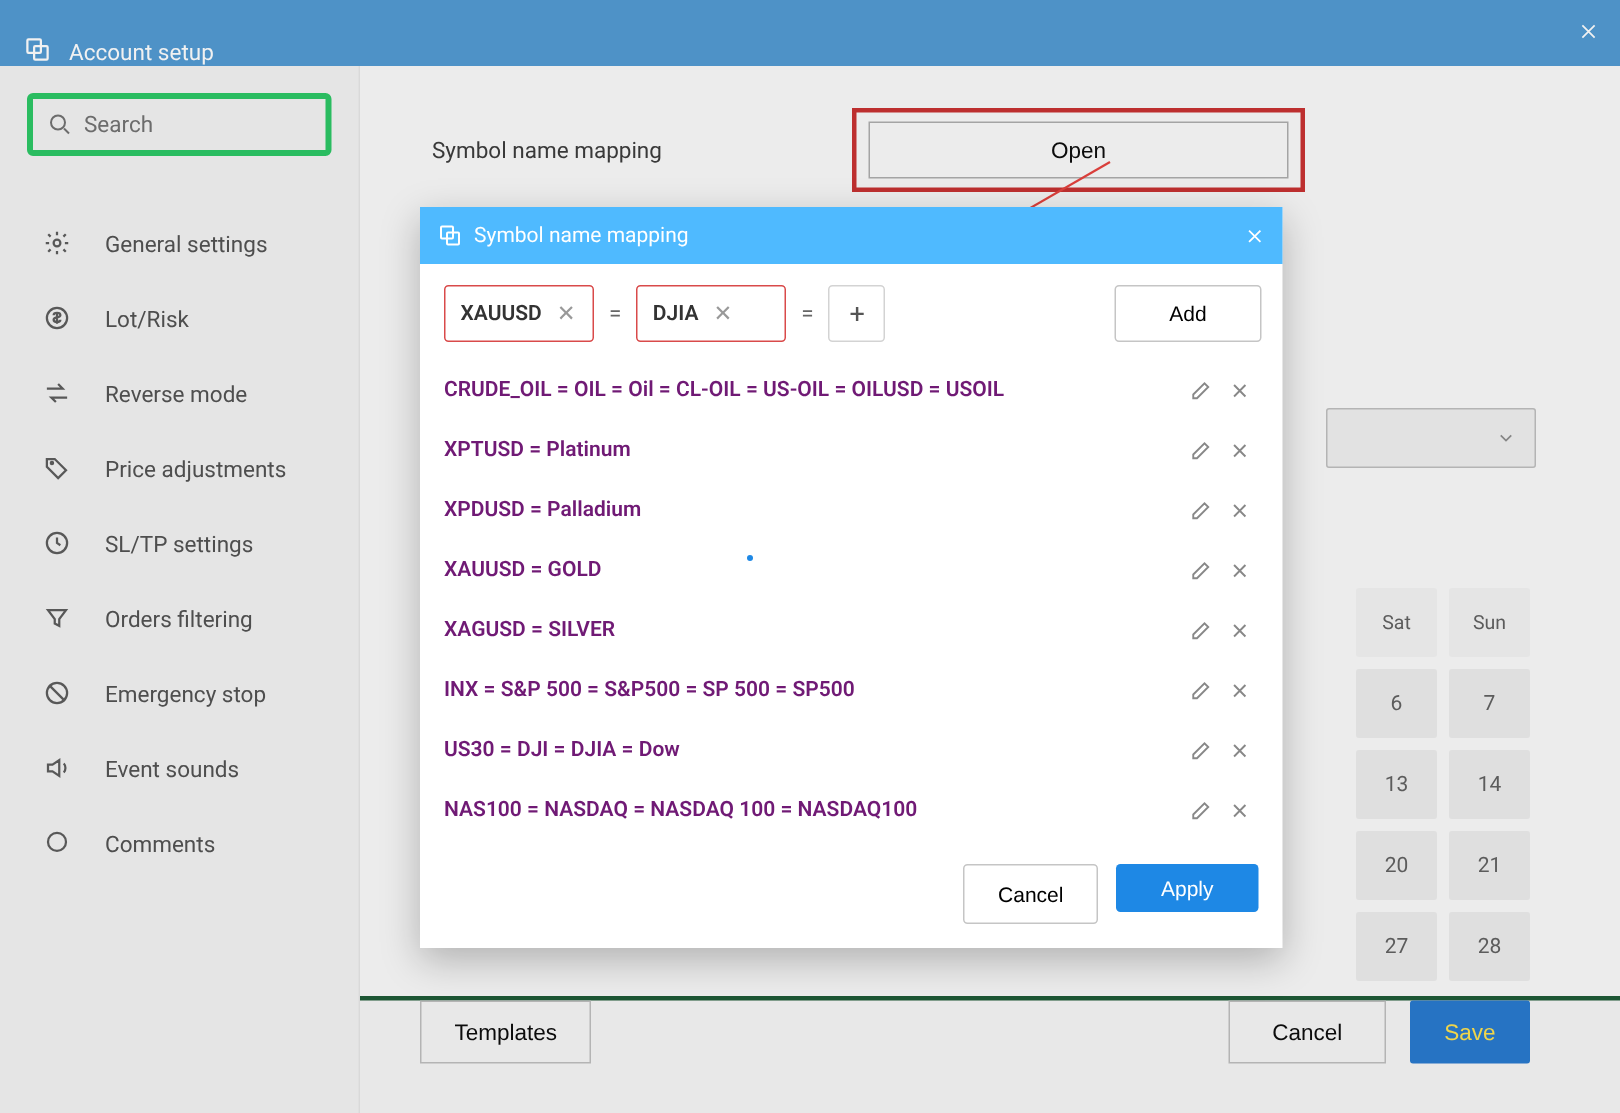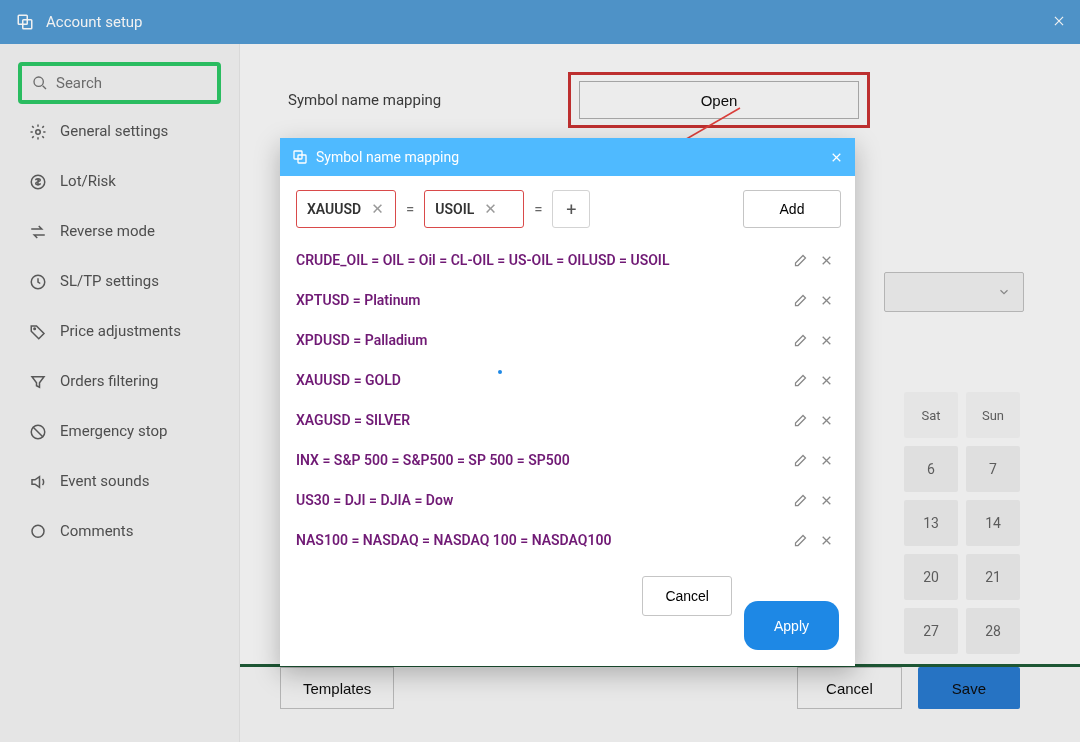--- a/index.html
+++ b/index.html
@@ -1,66 +1,66 @@
 <!DOCTYPE html>
 <html><head>
   <meta charset="utf-8">
   <style>
     * { box-sizing: border-box; margin: 0; padding: 0; }
     body { font-family: -apple-system, BlinkMacSystemFont, "Segoe UI", Roboto, Arial, sans-serif; font-size: 14px; color: #333; width: 1080px; height: 742px; overflow: hidden; position: relative; background: #fff; }
     .dim { position:absolute; inset:0; background: rgba(120,120,120,0.10); pointer-events:none; z-index: 50; }
-    .topbar { height: 44px; background: #4a96d1; color: #fff; display:flex; align-items:center; padding: 0 14px; position: relative; }
+    .topbar { height: 44px; background: #4a96d1; color: #fff; display:flex; align-items:flex-end; padding: 0 14px; position: relative; }
     .topbar .icon { width:22px; height:22px; margin-right:10px; display:flex; align-items:center; justify-content:center; }
     .topbar .title { font-size:15px; }
     .topbar .close { position:absolute; right:10px; top:10px; width:22px; height:22px; display:flex; align-items:center; justify-content:center; cursor:pointer; color:#e7eef5; }
     .layout { display:flex; height: calc(100% - 44px); }
     .sidebar { width: 240px; background: #f2f2f2; border-right:1px solid #e5e5e5; padding-top:18px; }
     .search { margin: 0 18px 18px 18px; height: 42px; border:4px solid #22c55e; border-radius:4px; background:#f2f2f2; display:flex; align-items:center; padding:0 10px; gap:8px; color:#6b6b6b; }
     .search span.txt { font-size:15px; }
-    .nav-item { display:flex; align-items:flex-start; gap:12px; height:50px; padding:0 28px; color:#4a4a4a; cursor:pointer; font-size:15px;}
+    .nav-item { display:flex; align-items:flex-end; gap:22px; height:50px; padding:0 28px; color:#4a4a4a; cursor:pointer; font-size:15px;}
     .nav-item.active { background:#d9d9d9; border-left:3px solid #2a2a2a; padding-left:25px; font-weight:600; color:#222; }
     .nav-item .ico { width:20px; height:20px; display:flex; align-items:center; justify-content:center; color:#555;}
     .main { flex:1; background:#fafafa; position:relative; }
     .section { padding: 28px 48px; }
     .row1 { display:flex; align-items:center; gap:40px; }
     .label1 { font-size:15px; color:#333; width:240px; }
     .openbox { border:3px solid #c62828; padding:6px 8px; }
     .openbtn { width:280px; height:38px; border:1px solid #aaa; background:transparent; font-size:15px; cursor:pointer; }
     .arrow { position:absolute; z-index:40; pointer-events:none; }
     .calendar { position:absolute; right:60px; top:348px; }
     .cal-row { display:flex; gap:8px; margin-bottom:8px;justify-content:center;}
     .cal-cell { width:54px; height:46px; background:#ebebeb; display:flex; align-items:center; justify-content:center; font-size:14px; color:#5a5a5a; border-radius:2px;}
     .cal-head { background:#f2f2f2; font-size:13px;}
     .select-box { position:absolute; right:56px; top:228px; width:140px; height:40px; border:1px solid #bbb; background:#efefef; border-radius:2px; display:flex; align-items:center; justify-content:flex-end; padding:0 12px; }
     .footer { position:absolute; left:0; right:0; bottom:0; height:78px; border-top:3px solid #14532d; background:#f5f5f5; display:flex; align-items:flex-start; padding:0 60px 0 40px; }
     .tplbtn { height:42px; padding:0 22px; border:1px solid #bbb; background:transparent; cursor:pointer; font-size:15px; }
     .footer-spacer { flex:1;}
     .cancelbtn { height:42px; padding:0 28px; border:1px solid #bbb; background:transparent; cursor:pointer; margin-right:16px; font-size:15px;}
-    .savebtn { height:42px; padding:0 34px; border:none; background:#1e73cc; color:#000000; cursor:pointer; font-size:15px; border-radius:2px;}
+    .savebtn { height:42px; padding:0 23px; border:none; background:#1e73cc; color:#fde047; cursor:pointer; font-size:15px; border-radius:2px;}
     
     .modal { position:absolute; left:280px; top:138px; width:575px; background:#fff; box-shadow:0 8px 24px rgba(0,0,0,0.25); z-index:100; }
     .modal-head { height:38px; background:#4fbaff; color:#fff; display:flex; align-items:center; padding:0 12px; position:relative; font-size:14px; }
     .modal-head .icon { margin-right:8px; display:flex; }
     .modal-close { position:absolute; right:8px; top:8px; width:22px; height:22px; display:flex; align-items:center; justify-content:center; cursor:pointer; color:#d5eefc;}
     .modal-body { padding:14px 14px 0 14px;}
     .inputrow { display:flex; align-items:center; gap:10px; margin-bottom:12px; padding-left:2px;}
     .tagbox { display:flex; align-items:center; border:1px solid #d94a4a; height:38px; padding:6px 10px; gap:10px; border-radius:3px; min-width:100px;}
     .tagbox .tagtxt { font-weight:600; font-size:14px;}
     .tagbox .x { color:#999; font-size:15px; cursor:pointer; line-height:1;}
     .eq { font-size:15px; color:#666; }
     .plusbox { width:38px; height:38px; border:1px solid #d3d3d3; display:flex; align-items:center; justify-content:center; border-radius:3px; cursor:pointer; font-size:18px; color:#555;}
     .addbtn { width:98px; height:38px; border:1px solid #c5c5c5; background:#fff; font-size:14px; cursor:pointer; border-radius:3px; margin-left:auto;}
     .maplist { max-height:320px; overflow-y:auto; padding:0 2px 0 2px; position:relative;}
     .maplist::-webkit-scrollbar{width:6px;} .maplist::-webkit-scrollbar-thumb{background:#bcbcbc;border-radius:3px;} .maplist::-webkit-scrollbar-track{background:#f0f0f0;}
     .maprow { display:flex; align-items:center; height:40px; font-size:14px; font-weight:600; color:#701a75;}
     .maprow .txt { flex:1; white-space:nowrap; overflow:hidden; text-overflow:ellipsis; }
     .maprow .ed, .maprow .del { width:26px; height:26px; display:flex; align-items:center; justify-content:center; color:#888; cursor:pointer; }
     .modal-foot { display:flex; justify-content:flex-end; gap:12px; padding:16px; border-top:0; }
     .mcancel { height:40px; padding:0 22px; border:1px solid #c5c5c5; background:#fff; cursor:pointer; font-size:14px; border-radius:3px;}
-    .mapply { height:49px; padding:0 30px; border:none; background:#1e88e5; color:#fff; cursor:pointer; font-size:14px; border-radius:14px;margin-top:25px;}
+    .mapply { height:32px; padding:0 30px; border:none; background:#1e88e5; color:#fff; cursor:pointer; font-size:14px; border-radius:3px;}
     .dot-blue { position:absolute; left:498px; top:370px; width:4px; height:4px; background:#1e88e5; border-radius:50%; z-index:101; }
     svg { display:block; }
   </style>
 </head>
 <body>
 
 <div class="topbar">
   <span class="icon">
     <svg width="18" height="18" viewBox="0 0 24 24" fill="none" stroke="#fff" stroke-width="2">
         <rect x="3" y="3" width="12" height="12" rx="1"></rect>
@@ -108,34 +108,34 @@
       <span class="ico">
           <svg width="18" height="18" viewBox="0 0 24 24" fill="none" stroke="#555" stroke-width="2">
             <path d="M3 8h14l-4-4M21 16H7l4 4"></path>
           </svg>
         </span>
       <span>Reverse mode</span>
     </div>
     <div class="nav-item">
       <span class="ico">
           <svg width="18" height="18" viewBox="0 0 24 24" fill="none" stroke="#555" stroke-width="2">
+            <path d="M3 11V4h7l10 10-7 7z"></path>
+            <circle cx="7.5" cy="7.5" r="1"></circle>
+          </svg>
+        </span>
+      <span>Price adjustments</span>
+    </div>
+    <div class="nav-item">
+      <span class="ico">
+          <svg width="18" height="18" viewBox="0 0 24 24" fill="none" stroke="#555" stroke-width="2">
             <circle cx="12" cy="12" r="9"></circle>
             <path d="M12 7v5l3 2"></path>
           </svg>
         </span>
       <span>SL/TP settings</span>
-    </div>
-    <div class="nav-item">
-      <span class="ico">
-          <svg width="18" height="18" viewBox="0 0 24 24" fill="none" stroke="#555" stroke-width="2">
-            <path d="M3 11V4h7l10 10-7 7z"></path>
-            <circle cx="7.5" cy="7.5" r="1"></circle>
-          </svg>
-        </span>
-      <span>Price adjustments</span>
     </div>
     <div class="nav-item">
       <span class="ico">
           <svg width="18" height="18" viewBox="0 0 24 24" fill="none" stroke="#555" stroke-width="2">
             <path d="M4 5h16l-6 8v6l-4-2v-4z"></path>
           </svg>
         </span>
       <span>Orders filtering</span>
     </div>
     <div class="nav-item">
@@ -242,21 +242,21 @@
       </span>
   </div>
   <div class="modal-body">
     <div class="inputrow">
       <div class="tagbox">
         <span class="tagtxt">XAUUSD</span>
         <span class="x">✕</span>
       </div>
       <span class="eq">=</span>
       <div class="tagbox">
-        <span class="tagtxt">USOIL</span>
+        <span class="tagtxt">DJIA</span>
         <span class="x">✕</span>
       </div>
       <span class="eq">=</span>
       <div class="plusbox">+</div>
       <button class="addbtn">Add</button>
     </div>
     <div class="maplist">
       <div class="maprow">
         <span class="txt">CRUDE_OIL = OIL = Oil = CL-OIL = US-OIL = OILUSD = USOIL</span>
         <span class="ed">

